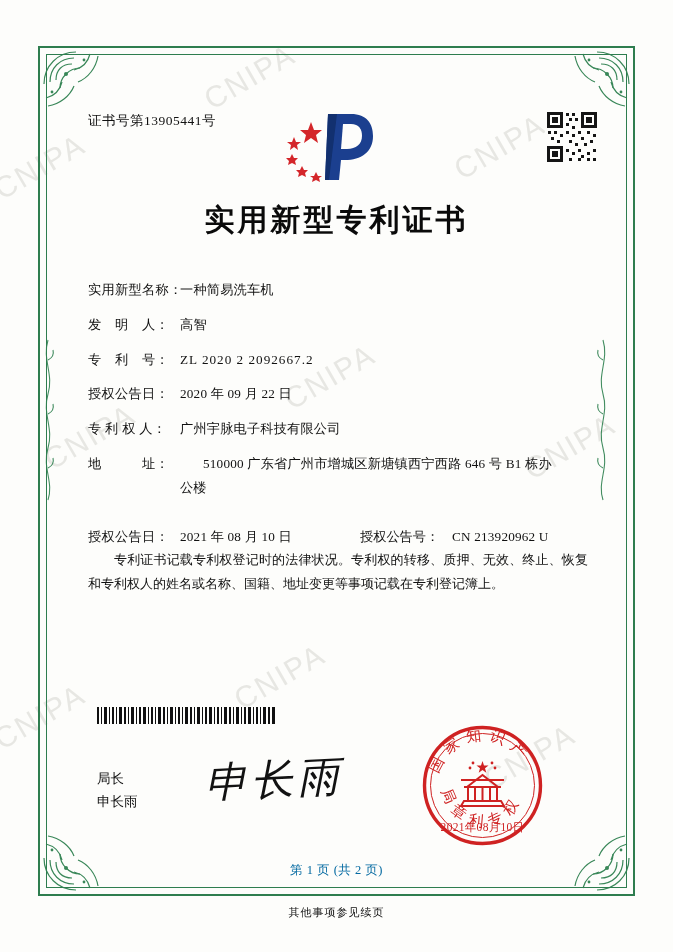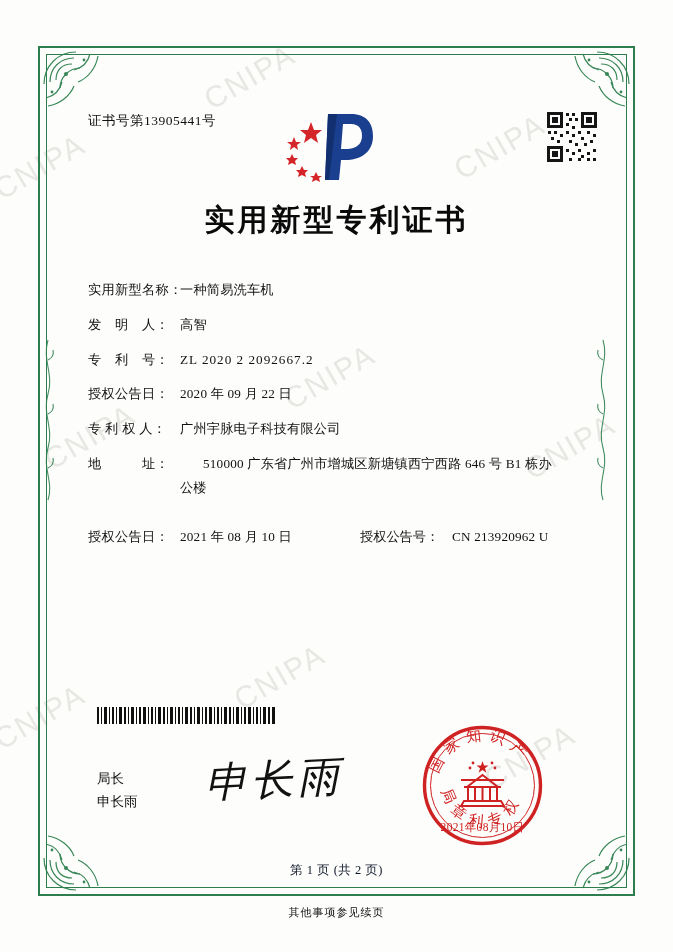--- a/index.html
+++ b/index.html
@@ -201,21 +201,21 @@
     color: #cf2222;
     letter-spacing: .3px;
   }
 
   
   .page-no {
     position: absolute;
     left: 0; right: 0; top: 862px;
     text-align: center;
     font-size: 12.5px;
-    color: #0f172a;
+    color: #0369a1;
     letter-spacing: .5px;
   }
   .footer-note {
     position: absolute;
     left: 0; right: 0; top: 905px;
     text-align: center;
     font-size: 11px;
     color: #111;
     letter-spacing: 1px;
   }
@@ -418,20 +418,21 @@
       <div class="lbl">授权公告日：</div>
       <div class="val" style="flex:none;width:150px;">2021 年 08 月 10 日</div>
       <div class="grp2">
         <div class="lbl2">授权公告号：</div>
         <div class="val">CN 213920962 U</div>
       </div>
     </div>
   </div>
 
   <div class="paras">
+    <p>专利证书记载专利权登记时的法律状况。专利权的转移、质押、无效、终止、恢复和专利权人的姓名或名称、国籍、地址变更等事项记载在专利登记簿上。</p>
   </div>
 
   <svg class="barcode" viewBox="0 0 180 17" preserveAspectRatio="none">
     <g fill="#101010">
       <rect x="0" y="0" width="2" height="17"></rect>
         <rect x="4" y="0" width="1" height="17"></rect>
       <rect x="7" y="0" width="3" height="17"></rect>
         <rect x="12" y="0" width="1" height="17"></rect>
       <rect x="15" y="0" width="2" height="17"></rect>
         <rect x="19" y="0" width="1" height="17"></rect>

